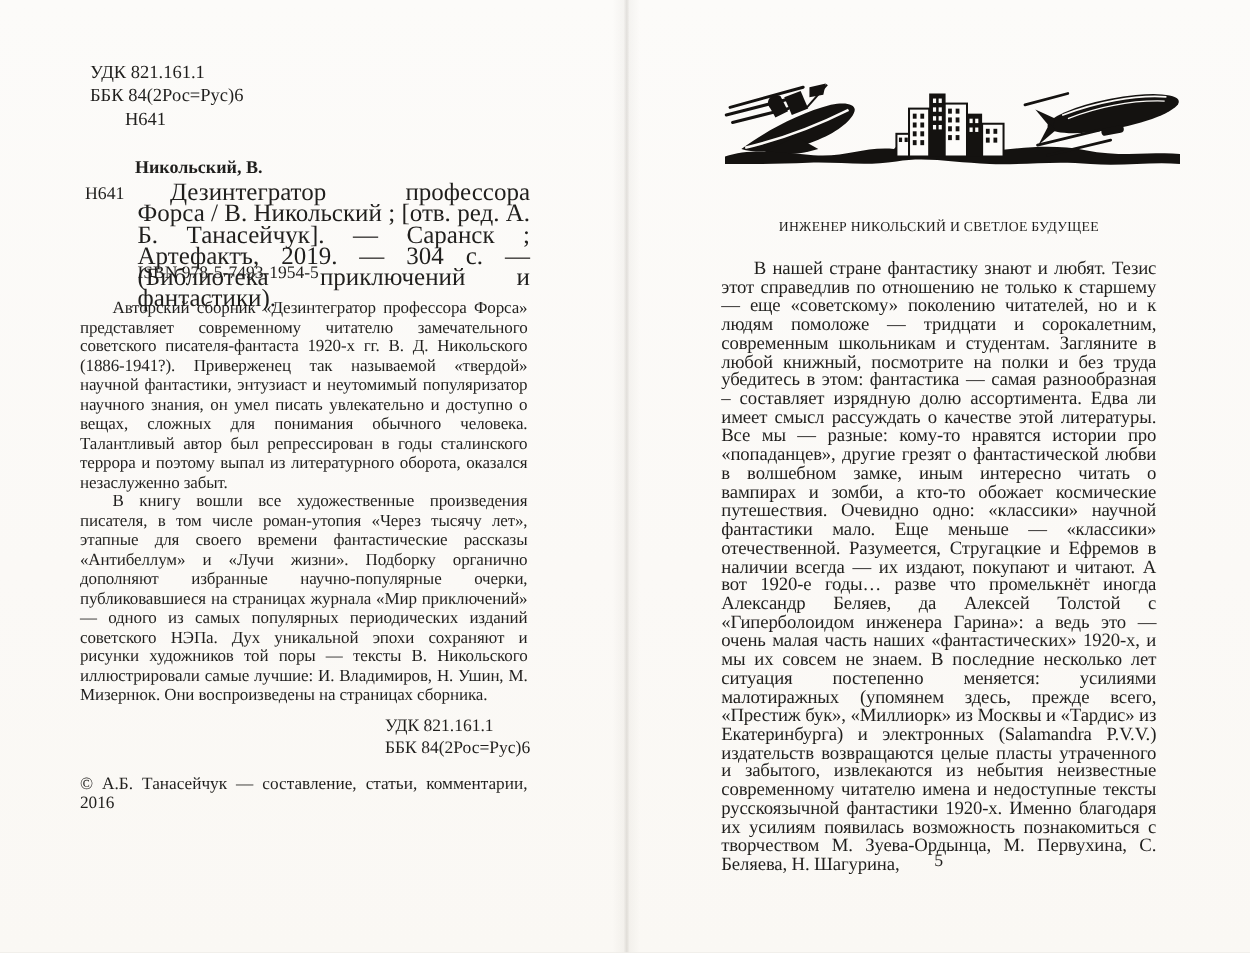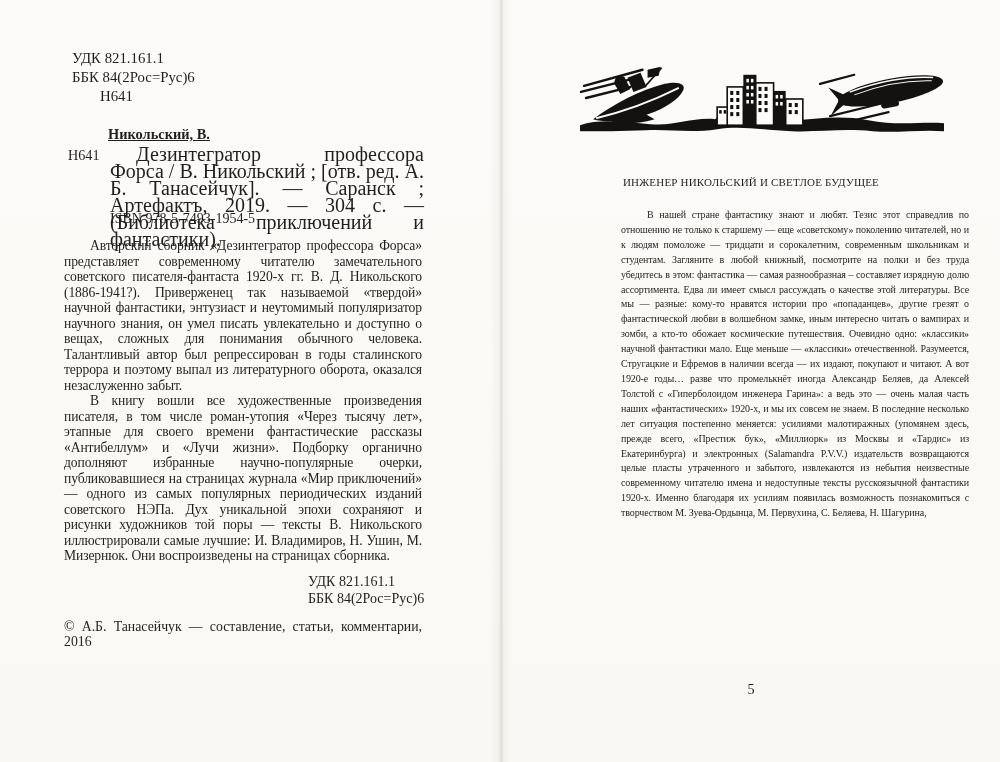--- a/index.html
+++ b/index.html
@@ -13,35 +13,35 @@
     color:#201f1d;
   }
   .gutter{
     position:absolute;left:490px;top:0;width:22px;height:762px;
     background:linear-gradient(90deg,rgba(110,100,85,0) 0%,rgba(110,100,85,0.05) 40%,rgba(90,82,70,0.16) 52%,rgba(110,100,85,0.05) 62%,rgba(110,100,85,0) 100%);
   }
   .abs{position:absolute;}
   
   .codes-top{top:49px;left:72px;font-size:14.8px;line-height:19px;white-space:pre;}
   .codes-top .indent{margin-left:28px;}
-  .author-heading{top:126px;left:108px;font-size:14.4px;font-weight:bold;text-decoration:underline;}
+  .author-heading{top:126px;left:108px;font-size:14.4px;font-weight:bold;}
   .bib{top:146px;left:68px;width:356px;}
   .bib-code{position:absolute;left:0;top:1px;font-size:14.2px;}
   .bib-text{margin:0;padding-left:42px;text-indent:26px;text-align:justify;font-size:20px;line-height:17px;}
   .isbn{top:211px;left:110px;font-size:14px;}
   .annotation{top:238px;left:64px;width:358px;font-size:13.6px;line-height:15.5px;text-align:justify;letter-spacing:-0.1px;}
   .annotation p{margin:0;text-indent:26px;}
   .codes-bottom{top:573px;left:308px;font-size:14px;line-height:17px;}
   .copyright{top:619px;left:64px;width:358px;font-size:13.8px;line-height:15.4px;}
   .copyright p{margin:0;text-align:justify;}
   
   .headpiece{top:60px;left:578px;width:368px;height:80px;}
   .headpiece svg{display:block;width:100%;height:100%;}
   .essay-title{top:176px;left:575px;width:352px;text-align:center;font-size:11px;letter-spacing:0.2px;white-space:nowrap;}
-  .essay-body{top:208px;left:577px;width:348px;font-size:10px;line-height:14.9px;text-align:justify;letter-spacing:-0.12px;margin-left:44px;}
+  .essay-body{top:208px;left:577px;width:348px;font-size:15px;line-height:14.9px;text-align:justify;letter-spacing:-0.12px;}
   .essay-body p{margin:0;text-indent:26px;}
   .page-number{top:681px;left:577px;width:348px;text-align:center;font-size:14.2px;}
 </style>
 </head>
 <body>
 
 <div class="spread">
 
   <div>
 

